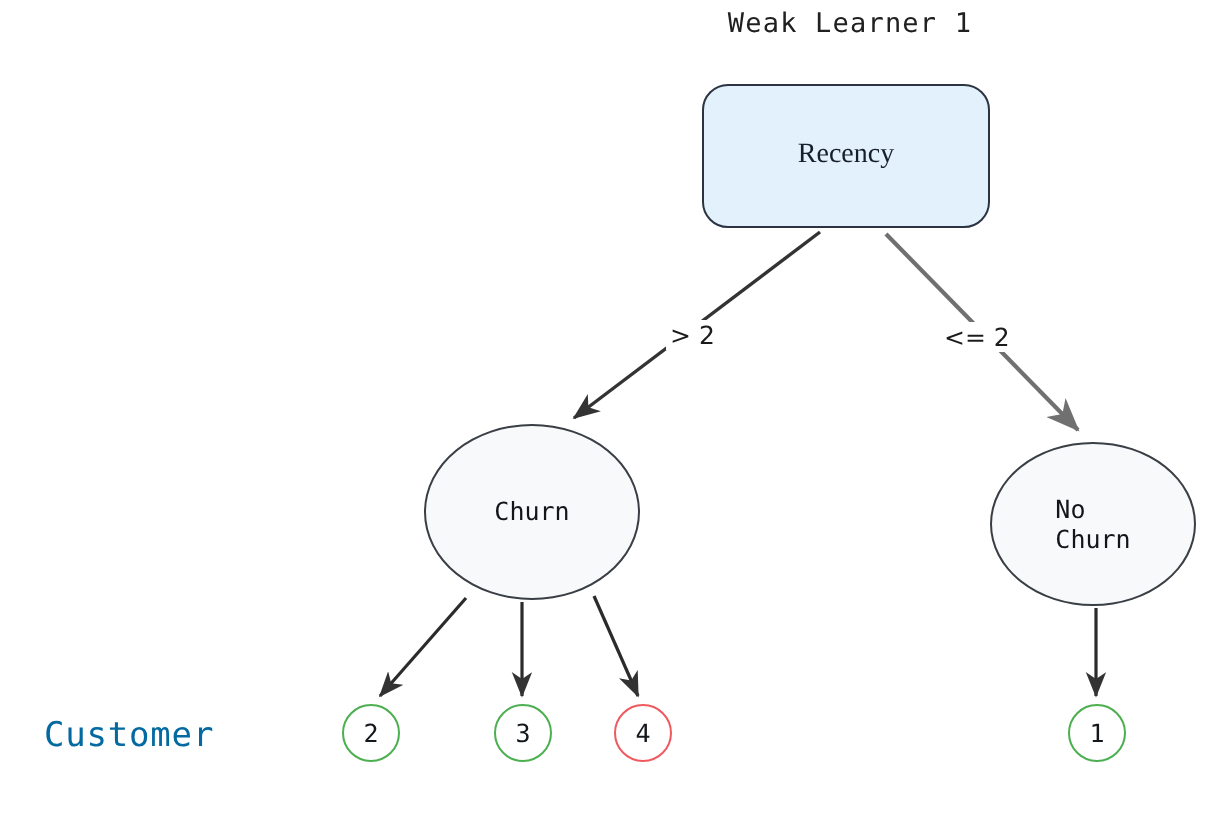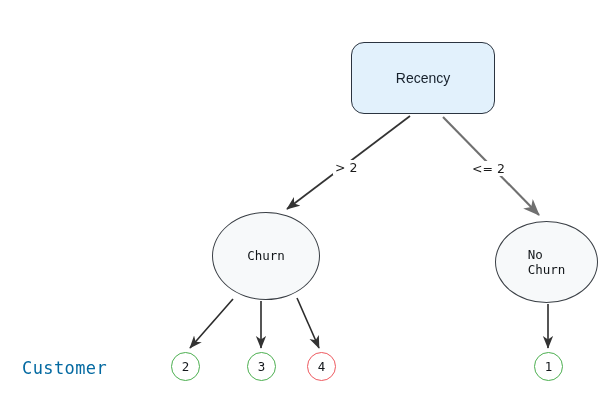--- a/index.html
+++ b/index.html
@@ -44,21 +44,21 @@
     top: 42px;
     width: 144px;
     height: 72px;
     box-sizing: border-box;
     border: 1.4px solid #2b3440;
     border-radius: 13px;
     background: #e2f1fc;
     display: flex;
     align-items: center;
     justify-content: center;
-    font-family: Liberation Sans, sans-serif;
+    font-family: Liberation Serif, serif;
     font-size: 14px;
     color: #16202b;
   }
 
   
   .ellipse {
     position: absolute;
     box-sizing: border-box;
     border: 1.3px solid #3a3f45;
     border-radius: 50%;
@@ -146,20 +146,21 @@
 
     <path d="M 233,299 L 190,348" stroke="#2b2b2b" stroke-width="1.6" fill="none" marker-end="url(#ah-dark)"></path>
 
     <path d="M 261,301 L 261,348" stroke="#2b2b2b" stroke-width="1.6" fill="none" marker-end="url(#ah-dark)"></path>
 
     <path d="M 297,298 L 319,348" stroke="#2b2b2b" stroke-width="1.6" fill="none" marker-end="url(#ah-dark)"></path>
 
     <path d="M 548,304 L 548,348" stroke="#2b2b2b" stroke-width="1.6" fill="none" marker-end="url(#ah-dark)"></path>
   </svg>
 
+  <div class="title">Weak Learner 1</div>
 
   <div class="root-box">
     <span>Recency</span>
   </div>
 
   <div class="edge-label gt2">&gt; 2</div>
   <div class="edge-label lte2">&lt;= 2</div>
 
   <div class="ellipse churn">
     <span>Churn</span>

